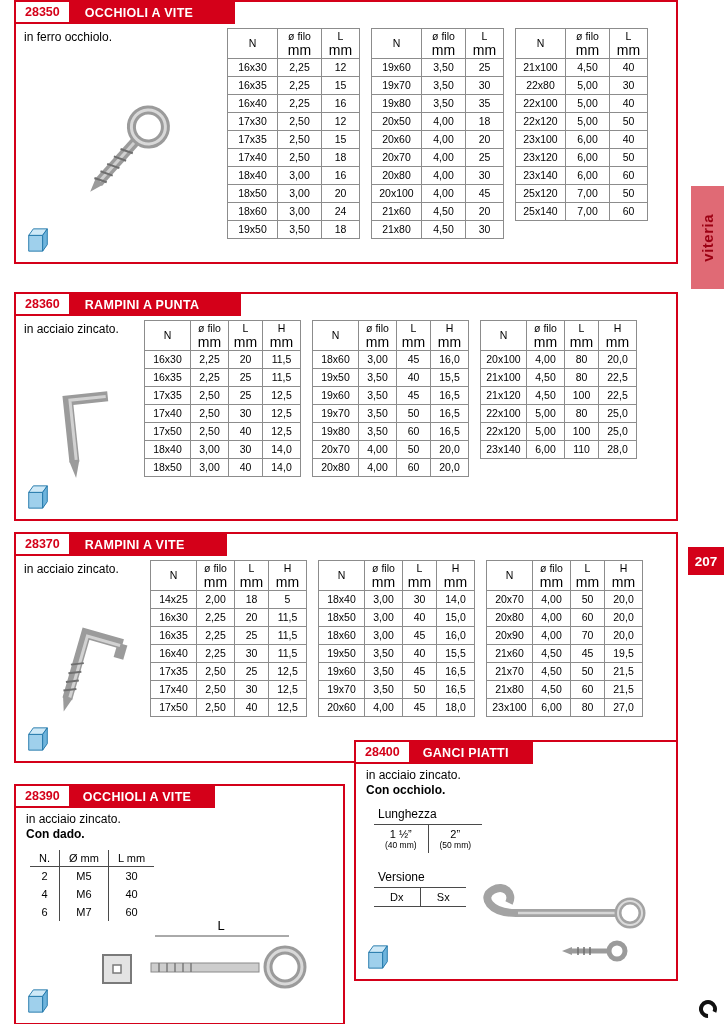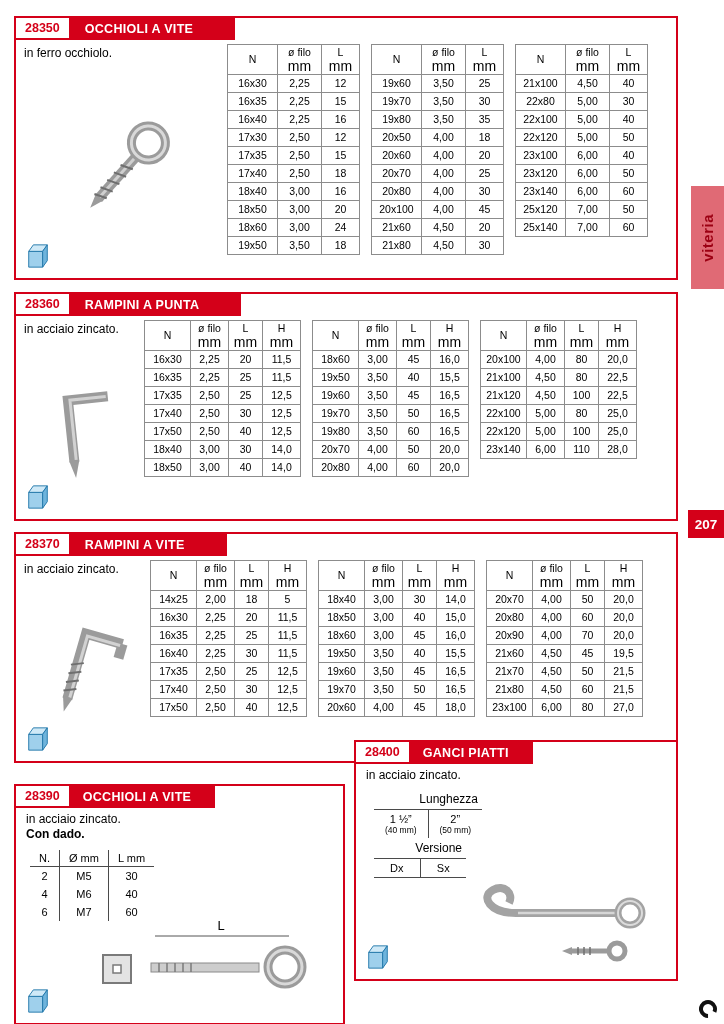--- a/index.html
+++ b/index.html
@@ -40,51 +40,51 @@
   .t4 th:nth-child(1){width:46px}.t4 th:nth-child(2){width:38px}.t4 th:nth-child(3){width:34px}.t4 th:nth-child(4){width:38px}
 
   table.mini{border-collapse:collapse;margin:8px 0 0 14px}
   table.mini th,table.mini td{font-size:11px;text-align:center;padding:2px 9px;font-weight:400}
   table.mini th{border-bottom:1px solid #4a4a4a}
   table.mini th:not(:last-child),table.mini td:not(:last-child){border-right:1px solid #4a4a4a}
   table.mini td{height:18px}
 
   .spec-block{margin:8px 0 0 18px}
   table.range,table.vers{border-collapse:collapse}
-  table.range th,table.vers th{font-weight:400;font-size:12px;border-bottom:1px solid #4a4a4a;padding:1px 4px 3px;text-align:right}
+  table.range th,table.vers th{font-weight:400;font-size:12px;border-bottom:1px solid #4a4a4a;padding:1px 4px 3px;text-align:left}
   table.range td:first-child,table.vers td:first-child{border-right:1px solid #4a4a4a}
   .sizes td{font-size:11px;padding:3px 6px 0 6px;text-align:center;width:54px}
   .mms td{font-size:8.5px;text-align:center;padding:0 2px 3px 2px}
   table.vers td{font-size:11px;text-align:center;padding:3px 8px;width:46px;border-bottom:1px solid #4a4a4a}
 
   .pack{position:absolute;left:9px;bottom:8px;width:26px;height:28px}
   .abs-fig{position:absolute}
 
   .side-tab{position:absolute;right:0;top:186px;width:33px;height:103px;background:var(--tab-bg);
             display:flex;align-items:center;justify-content:center}
   .side-tab span{writing-mode:vertical-rl;transform:rotate(180deg);color:var(--tab-text);
                  font-weight:700;font-size:15px;letter-spacing:.5px}
-  .page-num{position:absolute;right:0;top:510px;width:36px;height:28px;background:var(--red);
+  .page-num{position:absolute;right:0;top:547px;width:36px;height:28px;background:var(--red);
             color:#fff;font-weight:700;font-size:13.5px;display:flex;align-items:center;justify-content:center}
   .logo{position:absolute;right:6px;bottom:5px}
 </style>
 </head>
 <body>
 
 <svg width="0" height="0" style="position:absolute" aria-hidden="true">
   <defs>
     <g id="packbox">
       <polygon points="4,9 19,9 19,26 4,26" fill="#9fd0ec" stroke="#2277aa" stroke-width="1"></polygon>
       <polygon points="4,9 9,2 24,2 19,9" fill="#cfe9f7" stroke="#2277aa" stroke-width="1"></polygon>
       <polygon points="19,9 24,2 24,19 19,26" fill="#6fb4dc" stroke="#2277aa" stroke-width="1"></polygon>
     </g>
   </defs>
 </svg>
 
-<section class="product big" style="left:14px;top:16px;width:664px;height:264px">
+<section class="product big" style="left:14px;top:0;width:664px;height:264px">
   <div class="sec-header">
     <div class="code-box">28350</div>
     <div class="title-bar">OCCHIOLI A VITE</div>
   </div>
   <div class="sec-body">
     <div class="left-col" style="width:205px">
       <div class="subtitle">in ferro occhiolo.</div>
       <svg class="fig" style="margin-top:46px" width="132" height="124" viewBox="0 0 132 124">
         <g transform="rotate(42 66 62)">
           <line x1="66" y1="44" x2="66" y2="102" stroke="#9b9b9b" stroke-width="10"></line>
@@ -810,40 +810,41 @@
       <use href="#packbox"></use>
     </svg>
 </section>
 
 <section class="product small" style="left:354px;top:740px;width:324px;height:241px">
   <div class="sec-header">
     <div class="code-box">28400</div>
     <div class="title-bar">GANCI PIATTI</div>
   </div>
   <div class="subtitle" style="padding-left:10px">in acciaio zincato.</div>
+  <div class="subtitle-bold" style="padding-left:10px">Con occhiolo.</div>
 
   <div class="spec-block">
     <table class="range">
       <tbody>
           <tr>
             <th colspan="2">Lunghezza</th>
           </tr>
       <tr class="sizes">
         <td>1 ½”</td>
         <td>2”</td>
       </tr>
       <tr class="mms">
         <td>(40 mm)</td>
         <td>(50 mm)</td>
       </tr>
     </tbody>
       </table>
   </div>
 
-  <div class="spec-block" style="margin-top:2px">
+  <div class="spec-block" style="margin-top:16px">
     <table class="vers">
       <tbody>
           <tr>
             <th colspan="2">Versione</th>
           </tr>
       <tr>
         <td>Dx</td>
         <td>Sx</td>
       </tr>
     </tbody>

